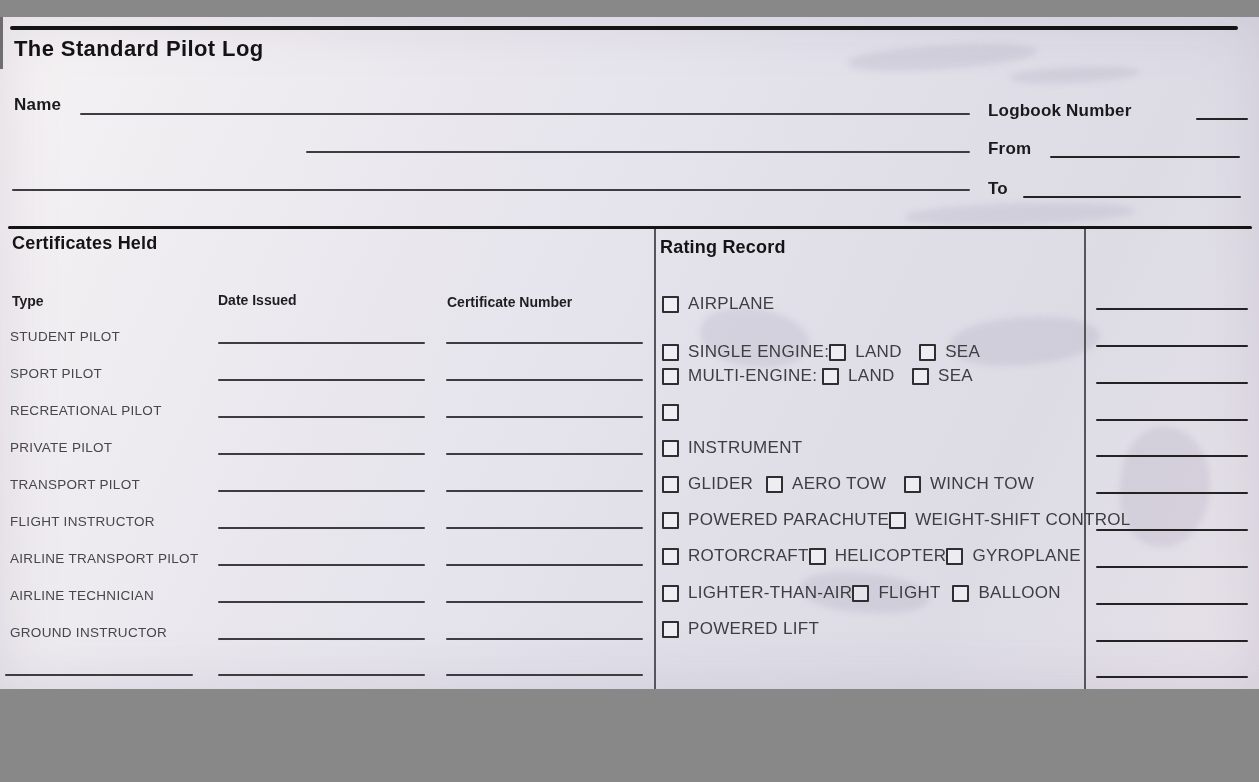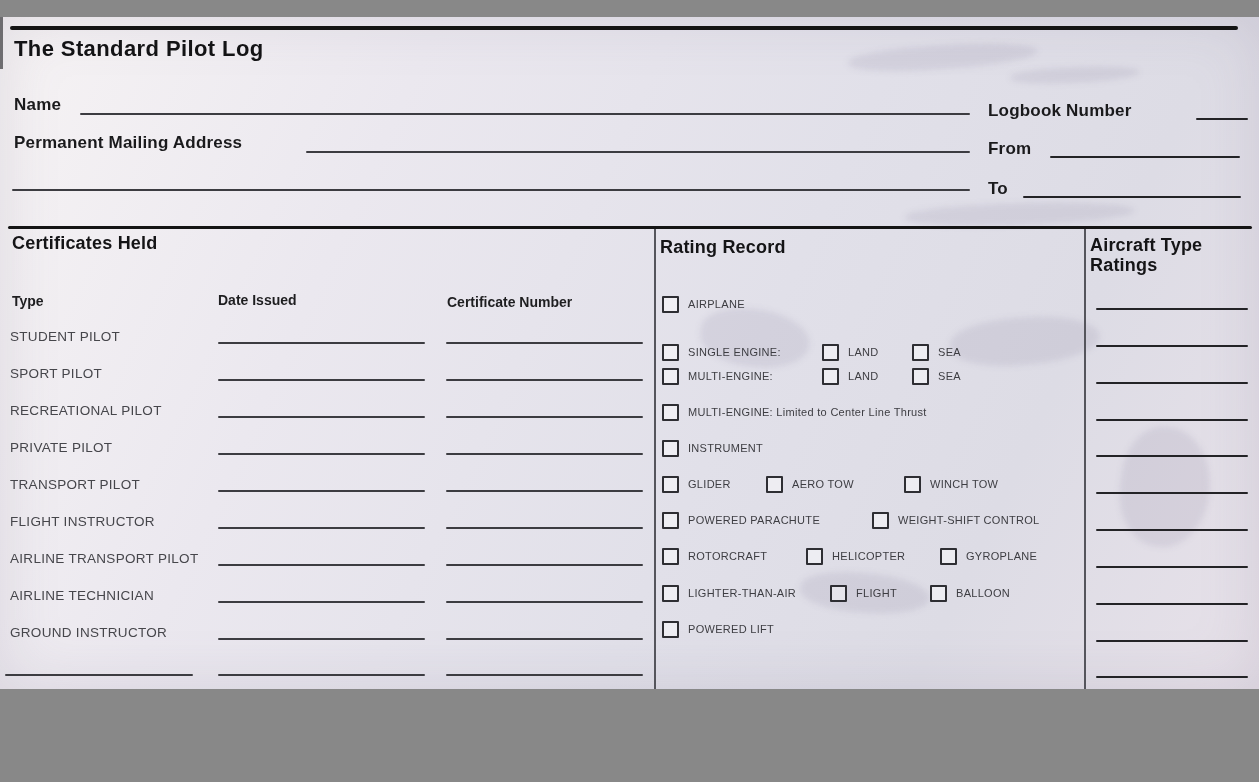--- a/index.html
+++ b/index.html
@@ -23,21 +23,21 @@
   .title{position:absolute;font-size:22px;font-weight:700;letter-spacing:.4px;color:#131315;}
   .flabel{position:absolute;font-size:17px;font-weight:700;color:#1a1a1c;letter-spacing:.2px;}
   .sec-title{position:absolute;font-size:18px;font-weight:700;color:#141416;letter-spacing:.2px;line-height:1.12;}
   .col-head{position:absolute;font-size:14px;font-weight:700;color:#1e1e20;}
   .cert-label{position:absolute;font-size:13.5px;color:#46464b;letter-spacing:.3px;white-space:nowrap;}
   
   .rr-row{position:absolute;left:662px;display:flex;align-items:center;height:18px;}
   .rr-item{display:flex;align-items:center;}
   .cb{width:13px;height:13px;border:2px solid #2e2e33;background:rgba(255,255,255,.45);
       margin-right:9px;flex:0 0 auto;border-radius:1px;}
-  .cb-lab{font-size:11px;color:#3d3d42;letter-spacing:.3px;white-space:nowrap;}
+  .cb-lab{font-size:17px;color:#3d3d42;letter-spacing:.3px;white-space:nowrap;}
   
   .ghost{position:absolute;background:rgba(70,60,100,.09);filter:blur(3px);
          border-radius:45% 55% 50% 50%;pointer-events:none;}
   .edge{position:absolute;background:#2c2c30;pointer-events:none;}
 </style>
 </head>
 <body>
 
 <div id="page">
   <div class="vignette"></div>
@@ -55,21 +55,20 @@
 
   <div class="thick" style="left:10px;top:9px;width:1228px"></div>
   <div class="title" style="left:14px;top:19px">The Standard Pilot Log</div>
 
   <div class="flabel" style="left:14px;top:78px">Name</div>
   <div class="hline" style="left:80px;top:96px;width:890px"></div>
 
   <div class="flabel" style="left:988px;top:84px">Logbook Number</div>
   <div class="hline dark" style="left:1196px;top:101px;width:52px"></div>
 
-  <div class="flabel" style="left:14px;top:116px">Permanent Mailing Address</div>
   <div class="hline" style="left:306px;top:134px;width:664px"></div>
 
   <div class="flabel" style="left:988px;top:122px">From</div>
   <div class="hline dark" style="left:1050px;top:139px;width:190px"></div>
 
   <div class="hline" style="left:12px;top:172px;width:958px"></div>
 
   <div class="flabel" style="left:988px;top:162px">To</div>
   <div class="hline dark" style="left:1023px;top:179px;width:218px"></div>
 
@@ -169,21 +168,20 @@
     </label>
     <label class="rr-item">
       <span class="cb"></span>
       <span class="cb-lab">SEA</span>
     </label>
   </div>
 
   <div class="rr-row" style="top:386px">
     <label class="rr-item">
       <span class="cb"></span>
-      <span class="cb-lab">MULTI-ENGINE: Limited to Center Line Thrust</span>
     </label>
   </div>
 
   <div class="rr-row" style="top:422px">
     <label class="rr-item">
       <span class="cb"></span>
       <span class="cb-lab">INSTRUMENT</span>
     </label>
   </div>
 
@@ -254,21 +252,20 @@
   <div class="rr-row" style="top:675px">
     <label class="rr-item">
       <span class="cb"></span>
       <span class="cb-lab">OTHER RATINGS (Specify)</span>
     </label>
   </div>
 
   <div class="hline dark" style="left:662px;top:724px;width:412px"></div>
   <div class="hline dark" style="left:662px;top:760px;width:412px"></div>
 
-  <div class="sec-title" style="left:1090px;top:218px;width:150px">Aircraft Type Ratings</div>
 
   <div class="hline dark" style="left:1096px;top:291px;width:152px"></div>
   <div class="hline dark" style="left:1096px;top:328px;width:152px"></div>
   <div class="hline dark" style="left:1096px;top:365px;width:152px"></div>
   <div class="hline dark" style="left:1096px;top:402px;width:152px"></div>
   <div class="hline dark" style="left:1096px;top:438px;width:152px"></div>
   <div class="hline dark" style="left:1096px;top:475px;width:152px"></div>
   <div class="hline dark" style="left:1096px;top:512px;width:152px"></div>
   <div class="hline dark" style="left:1096px;top:549px;width:152px"></div>
   <div class="hline dark" style="left:1096px;top:586px;width:152px"></div>

